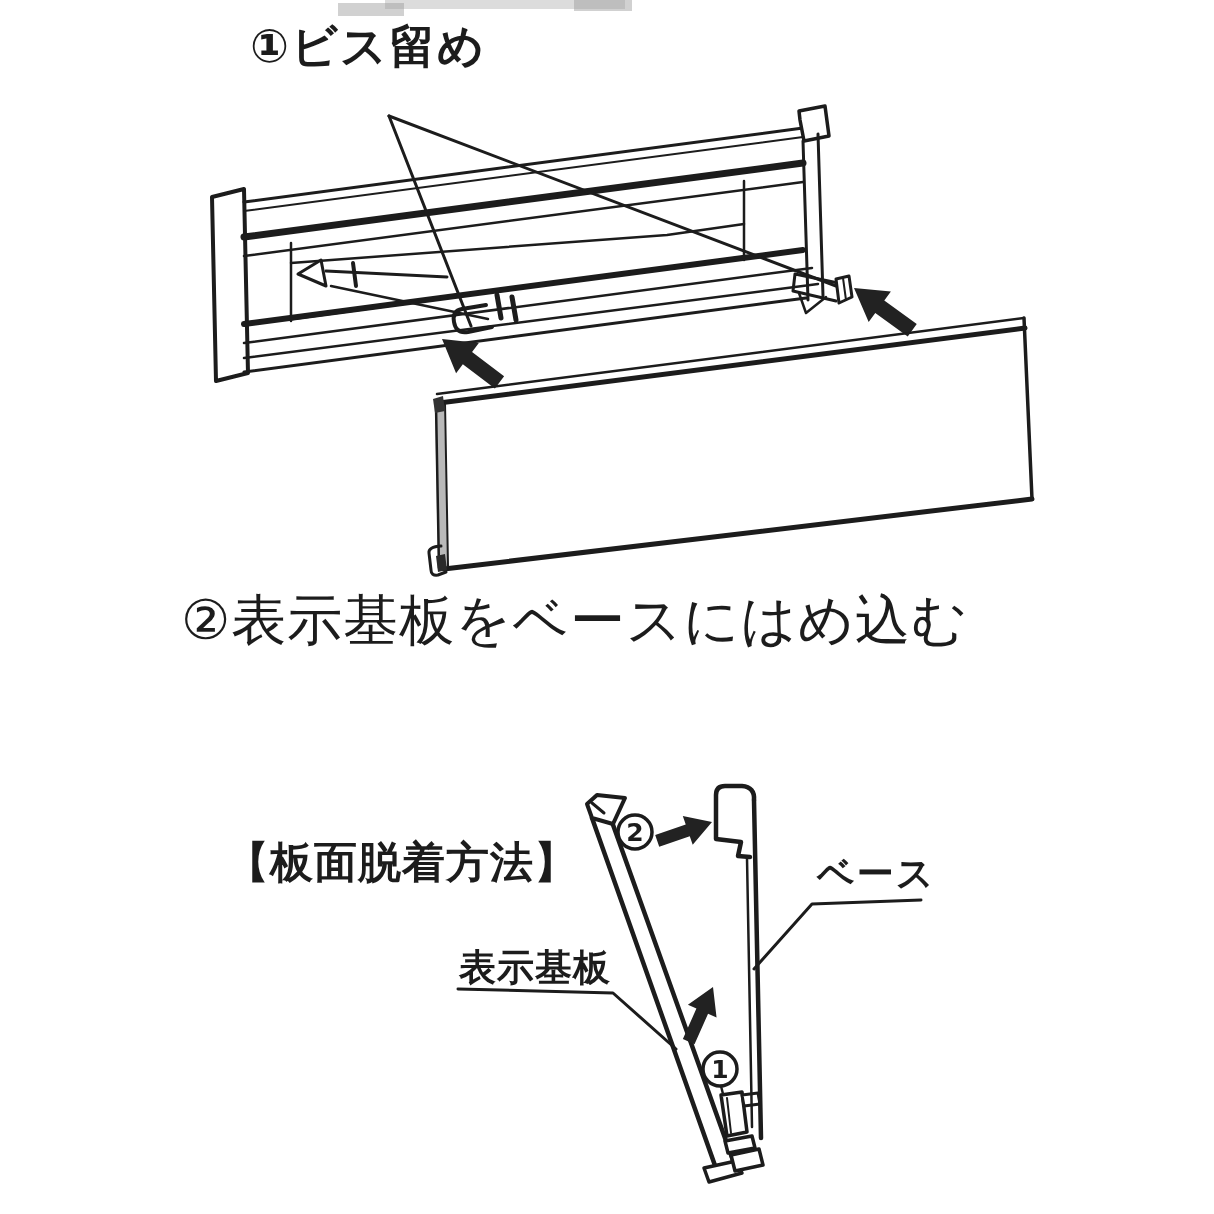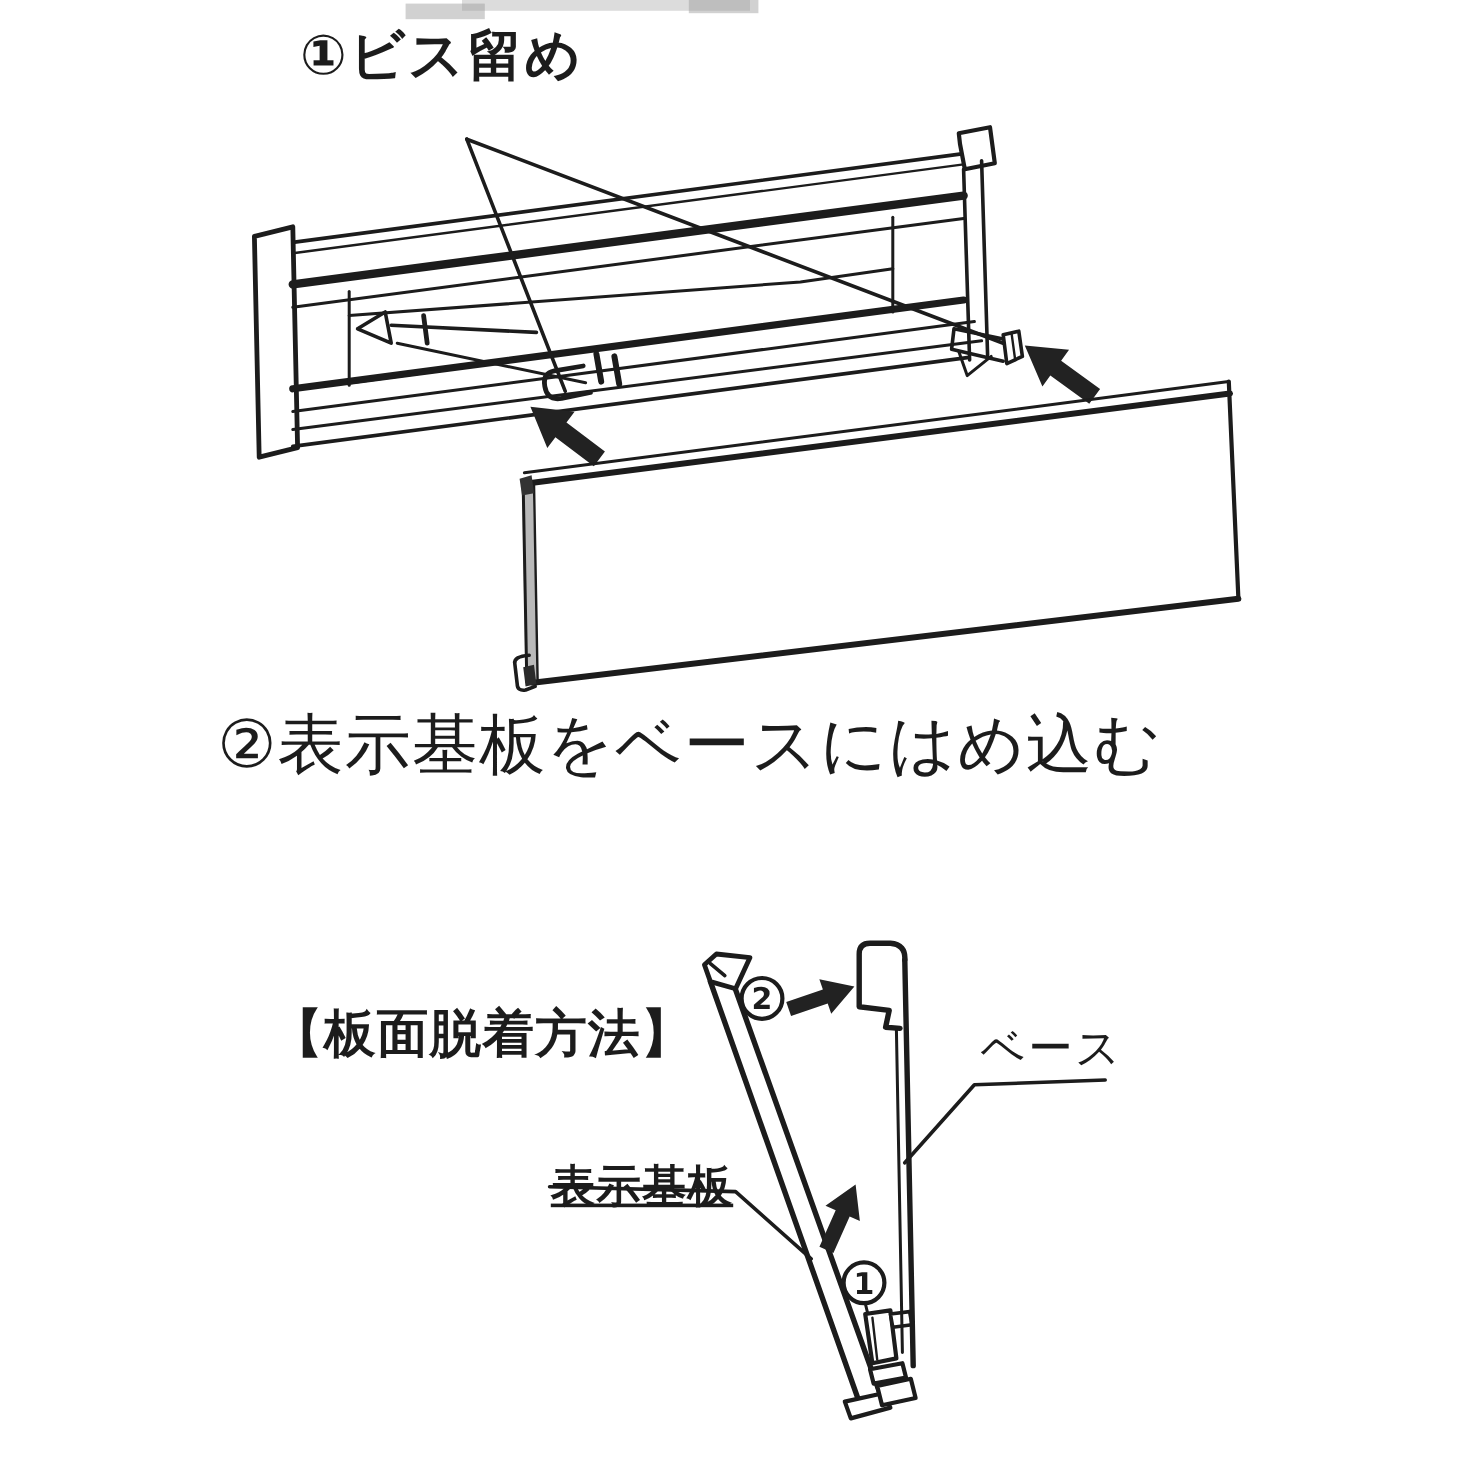--- a/index.html
+++ b/index.html
@@ -4,22 +4,22 @@
 <style>
   html,body{margin:0;padding:0;background:#ffffff;}
   .canvas{
     position:relative;width:1214px;height:1214px;background:#ffffff;overflow:hidden;
     font-family:"DejaVu Sans","Liberation Sans",sans-serif;color:#1c1c1c;
   }
   .t{position:absolute;white-space:nowrap;line-height:1.05;}
   .step1{left:250px;top:22px;font-size:46px;font-weight:600;letter-spacing:2px;}
   .step2{left:181px;top:592px;font-size:55px;font-weight:400;letter-spacing:1px;}
   .header3{left:226px;top:840px;font-size:43px;font-weight:700;letter-spacing:1px;}
-  .lblbase{left:817px;top:855px;font-size:37px;font-weight:400;letter-spacing:2px;}
-  .lblboard{left:459px;top:970px;font-size:37px;font-weight:600;letter-spacing:1px;text-decoration:underline;}
+  .lblbase{left:817px;top:855px;font-size:37px;font-weight:700;letter-spacing:2px;}
+  .lblboard{left:459px;top:949px;font-size:37px;font-weight:600;letter-spacing:1px;}
   svg{position:absolute;left:0;top:0;}
   .ink{stroke:#1c1c1c;fill:none;stroke-linecap:round;stroke-linejoin:round;}
   .wfill{stroke:#1c1c1c;fill:#ffffff;stroke-linejoin:round;}
   .solid{fill:#222222;stroke:none;}
   .mark{font-family:"DejaVu Sans","Liberation Sans",sans-serif;font-size:25px;font-weight:700;fill:#1c1c1c;}
 </style>
 </head>
 <body>
 
 <div class="canvas">

